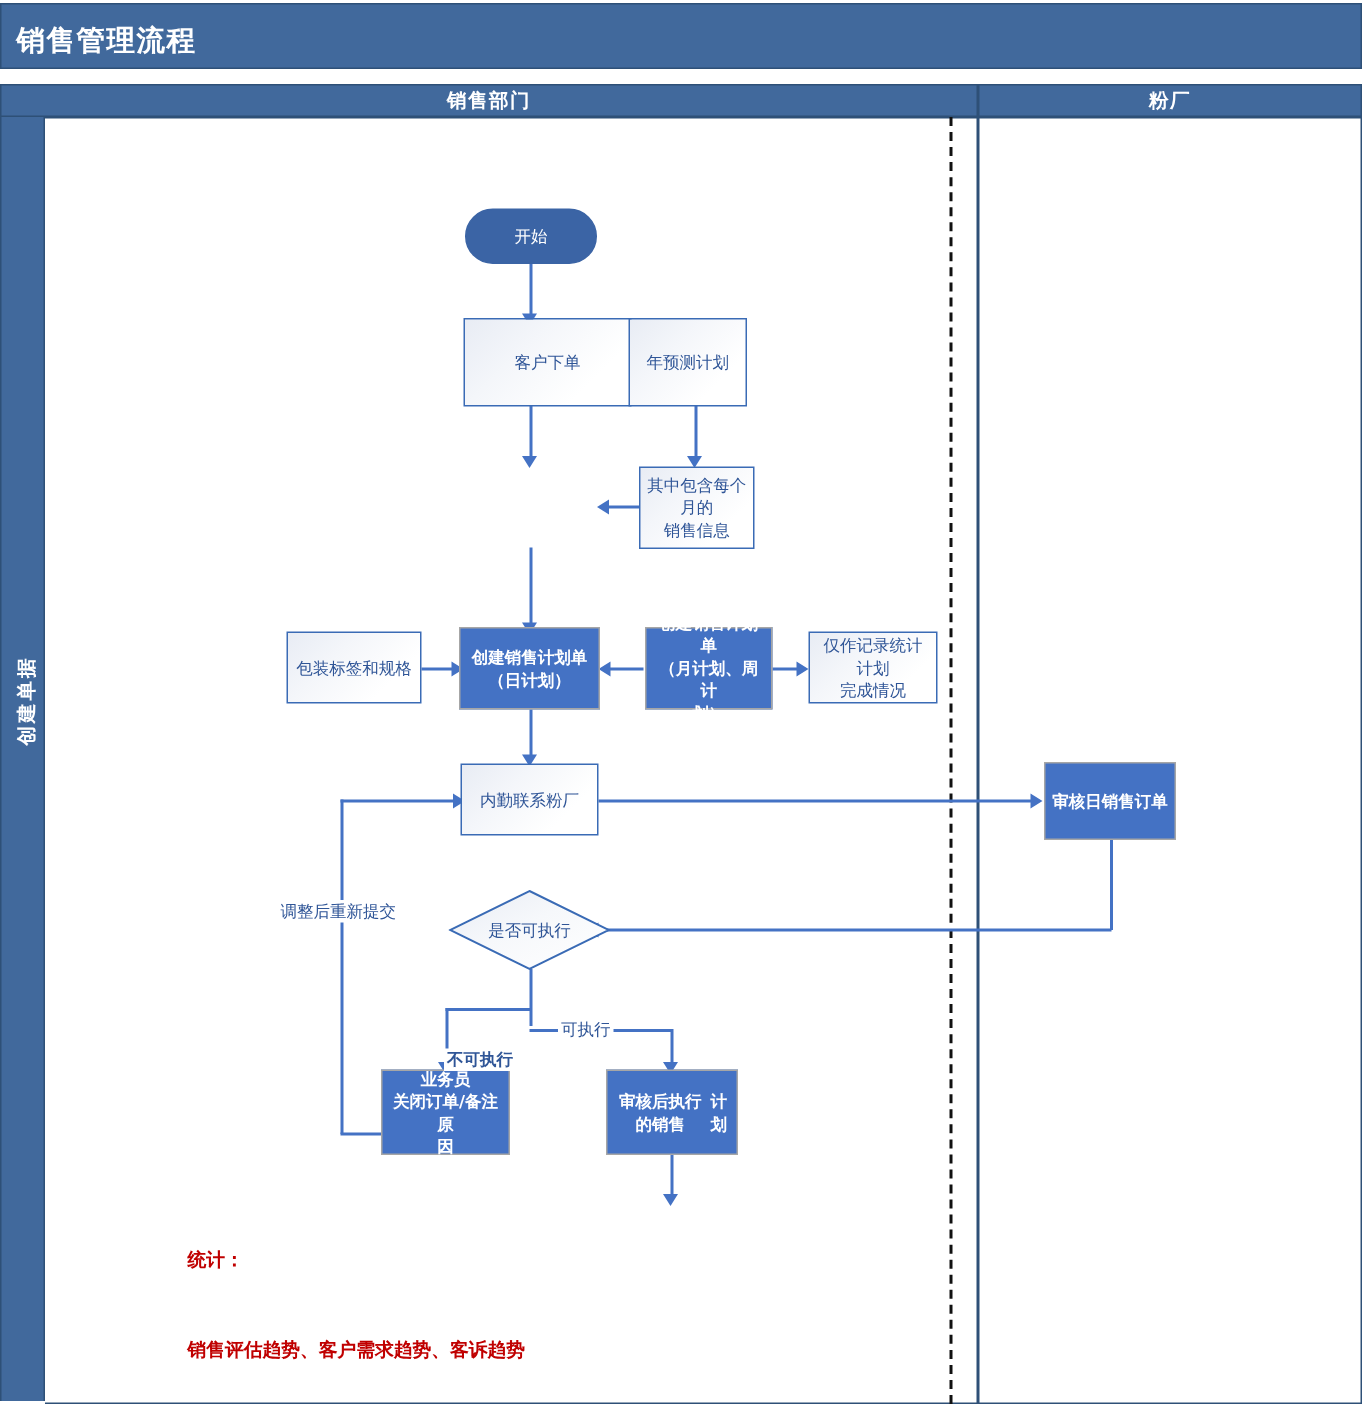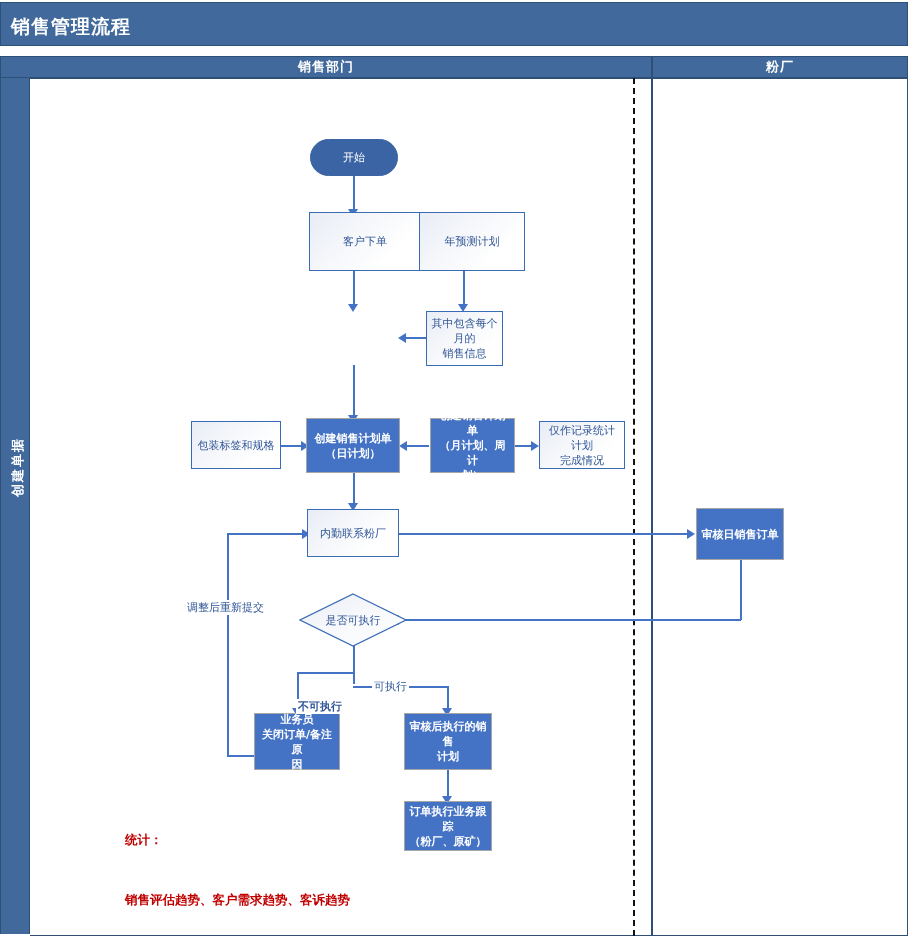--- a/index.html
+++ b/index.html
@@ -207,21 +207,21 @@
   <div class="arrow down" style="left:442px;top:796px;"></div>
 
   <div class="node start" style="left:310px;top:139px;width:88px;height:37px;">
     <span>开始</span>
   </div>
 
   <div class="node plain" style="left:309px;top:212px;width:112px;height:59px;">
     <span>客户下单</span>
   </div>
 
-  <div class="node plain" style="left:419px;top:212px;width:106px;height:59px;text-align:right;">
+  <div class="node plain" style="left:419px;top:212px;width:79px;height:59px;text-align:right;">
     <span>年预测计划</span>
   </div>
 
 
   <div class="node plain" style="left:426px;top:311px;width:77px;height:55px;flex-direction:column;">
     <span>其中包含每个月的</span>
     <span>销售信息</span>
   </div>
 
   <div class="node plain" style="left:191px;top:421px;width:90px;height:48px;">
@@ -265,29 +265,25 @@
     </svg>
     <div style="position:absolute;left:0;top:0;width:108px;height:54px;display:flex;align-items:center;justify-content:center;font-size:11px;color:#2F5597;">是否可执行</div>
   </div>
 
   <div class="node filled" style="left:254px;top:713px;width:86px;height:57px;flex-direction:column;text-align:center;">
     <span>业务员</span>
     <span>关闭订单/备注原</span>
     <span>因</span>
   </div>
 
-  <div class="node filled" style="left:404px;top:713px;width:88px;height:57px;flex-direction:column;">
+  <div class="node filled" style="left:404px;top:713px;width:88px;height:57px;flex-direction:row;">
     <span>审核后执行的销售</span>
     <span>计划</span>
   </div>
 
-  <div class="node filled" style="left:404px;top:801px;width:88px;height:50px;flex-direction:column;">
-    <span>订单执行业务跟踪</span>
-    <span>（粉厂、原矿）</span>
-  </div>
 
   <div class="edge-label" style="left:185px;top:600px;">调整后重新提交</div>
   <div class="edge-label" style="left:296px;top:699px;font-weight:bold;">不可执行</div>
   <div class="edge-label" style="left:372px;top:679px;">可执行</div>
 
   <div class="note-red" style="left:125px;top:790px;">
     <div>统计：</div>
     <div>销售评估趋势、客户需求趋势、客诉趋势</div>
     
   </div>

